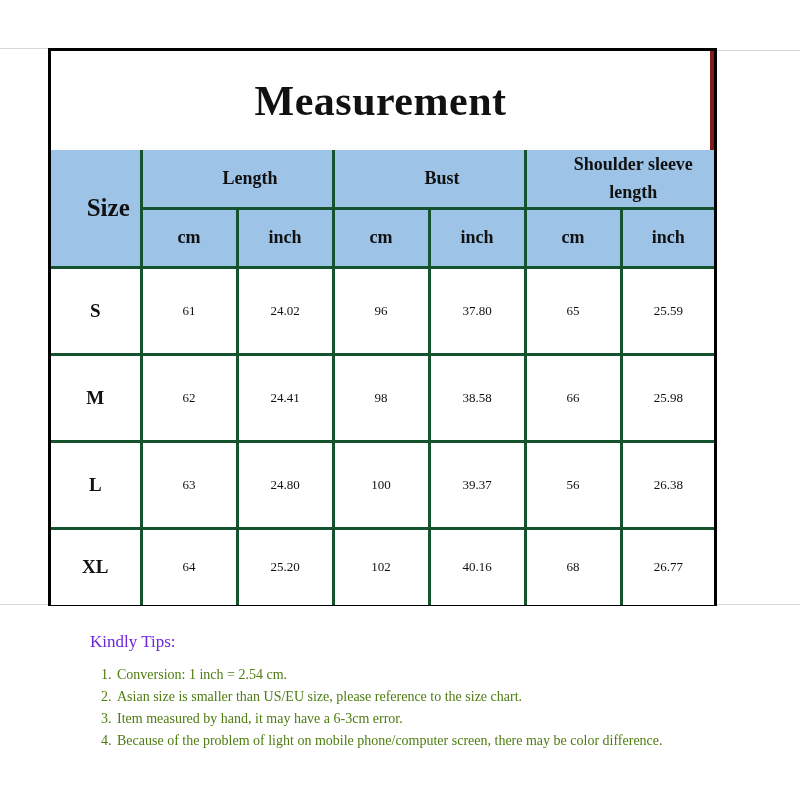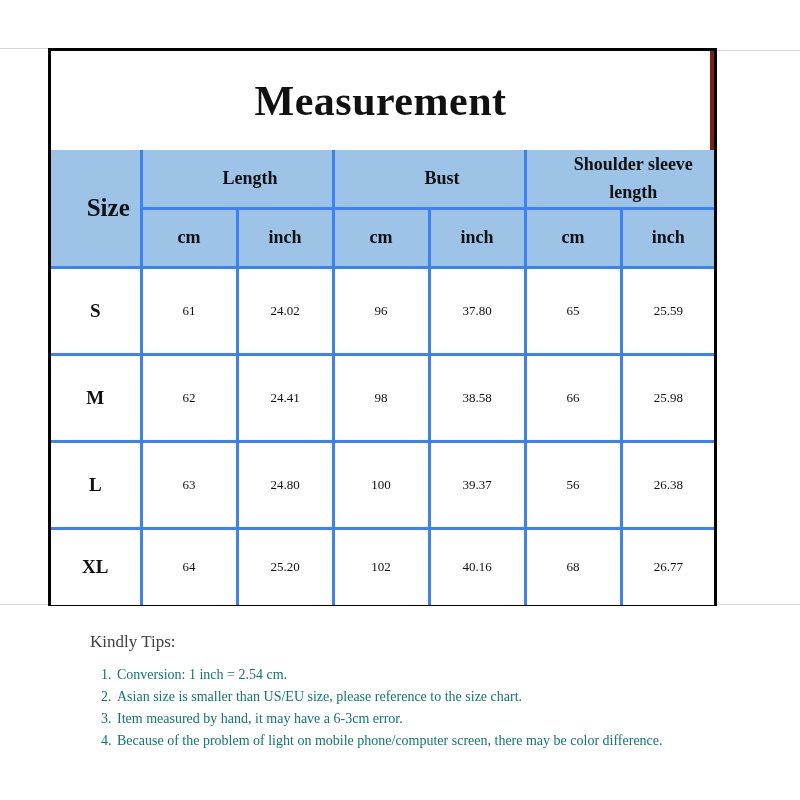--- a/index.html
+++ b/index.html
@@ -14,38 +14,38 @@
       position: absolute; left: 0; top: 0; right: 0; height: 99px;
       display: flex; align-items: center; justify-content: center;
       font-weight: bold; font-size: 42px; letter-spacing: 0.5px;
       border-right: 4px solid #7f1d1d;
     }
     table.size-table {
       position: absolute; left: 0; top: 99px; width: 663px;
       border-collapse: collapse; table-layout: fixed;
     }
     table.size-table td, table.size-table th {
-      border: 3px solid #3b82f6; text-align: center; vertical-align: middle;
+      border: 3px solid #14532d; text-align: center; vertical-align: middle;
       padding: 0; box-sizing: border-box;
     }
     th { background: #9dc3e6; font-weight: bold; font-size: 18px; }
     th.size-head { font-size: 25px; }
     tr.group-row th { height: 58px; line-height: 28px; padding-left: 26px; }
     tr.unit-row th { height: 59px; }
     td { font-size: 13px; background: #fff; }
     td.size-cell { font-weight: bold; font-size: 19px; }
     tr.data-row td { height: 87px; }
     tr.data-row.last td { height: 77px; }
     table.size-table tr:first-child th { border-top: 0; }
     table.size-table tr th:first-child, table.size-table tr td:first-child { border-left: 0; }
     table.size-table tr th:last-child, table.size-table tr td:last-child { border-right: 0; }
     table.size-table tr:last-child td { border-bottom: 0; }
     .tips { position: absolute; left: 90px; top: 632px; width: 640px; }
-    .tips-title { font-size: 17px; color: #404040; margin-bottom: 12px; }
-    .tips ol { margin: 0; padding-left: 25px; font-size: 14px; line-height: 22px; color: #0f766e; }
+    .tips-title { font-size: 17px; color: #6d28d9; margin-bottom: 12px; }
+    .tips ol { margin: 0; padding-left: 25px; font-size: 14px; line-height: 22px; color: #4d7c0f; }
     .tips li { padding-left: 2px; }
   </style>
 </head>
 <body>
 
 <div class="hline" style="left:0; top:48px; width:48px;"></div>
 <div class="hline" style="left:717px; top:50px; width:83px;"></div>
 <div class="hline" style="left:0; top:604px; width:48px;"></div>
 <div class="hline" style="left:717px; top:604px; width:83px;"></div>
 

